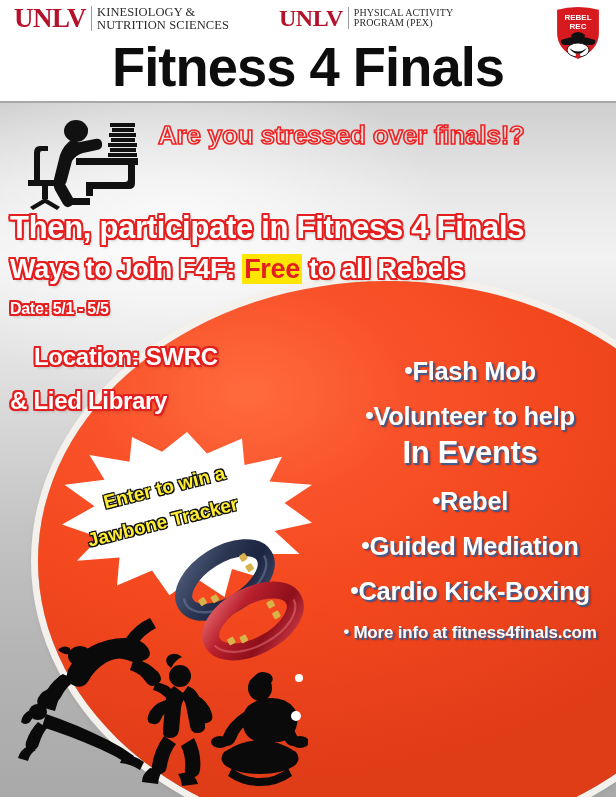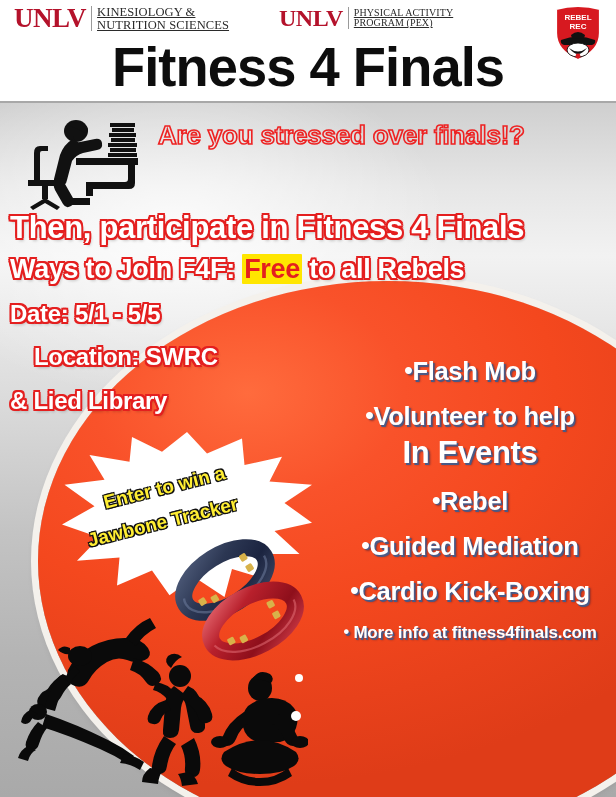--- a/index.html
+++ b/index.html
@@ -50,21 +50,20 @@
     width: 1px;
     background: #9a9a9a;
     margin: 1px 5px 1px 5px;
   }
   .unlv-sub {
     font-family: "Liberation Serif", serif;
     color: #2b2b2b;
     line-height: 1.02;
     letter-spacing: 0.1px;
     align-self: center;
-    text-decoration: underline;
   }
 
   #lockup-kns { left: 14px; top: 5px; }
   #lockup-kns .unlv-word { font-size: 27px; }
   #lockup-kns .unlv-sub  { font-size: 12.5px; }
 
   #lockup-pex { left: 279px; top: 6px; }
   #lockup-pex .unlv-word { font-size: 24px; }
   #lockup-pex .unlv-sub  { font-size: 10px; }
 
@@ -172,21 +171,21 @@
   }
   .free-hl {
     background: #ffe600;
     color: #e41f1f;
     padding: 0 2px;
     text-shadow: none;
     border-radius: 1px;
   }
   #line-date {
     left: 10px; top: 300px;
-    font-size: 24px;
+    font-size: 16px;
   }
   #line-loc {
     left: 10px; top: 343px;
     font-size: 24px;
     margin-left: 24px;
   }
   #line-lib {
     left: 10px; top: 387px;
     font-size: 24px;
   }

